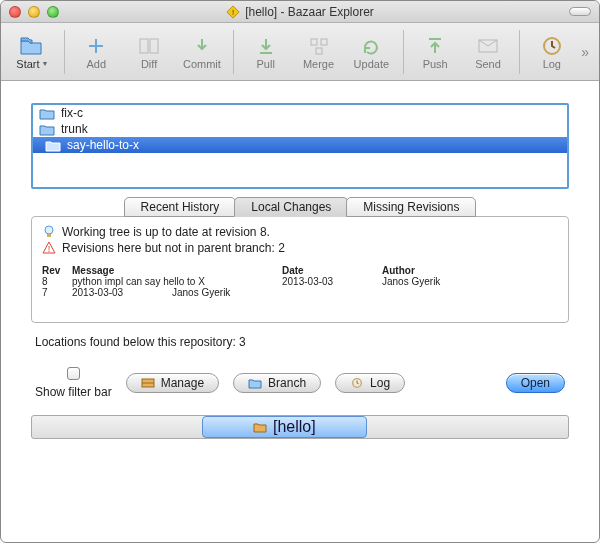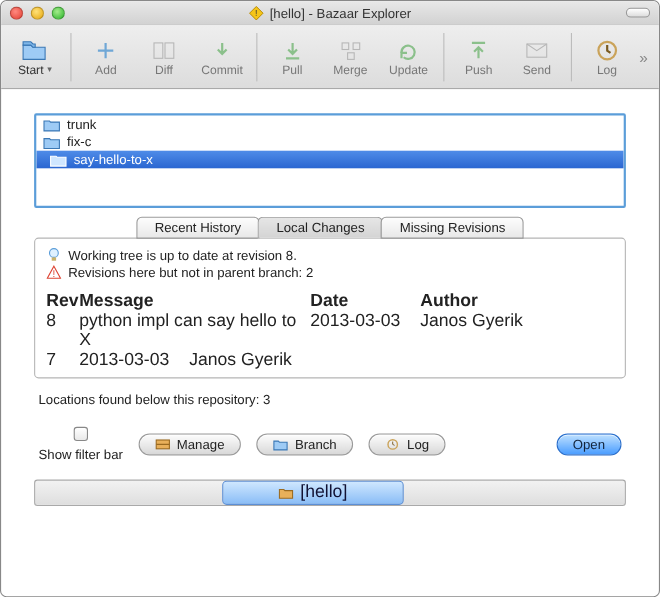--- a/index.html
+++ b/index.html
@@ -98,27 +98,27 @@
     margin: 0 -1px;
   }
   .tab.active {
     background: linear-gradient(#e6e6e6,#d4d4d4);
     border-bottom:1px solid #d4d4d4;
   }
   
   .panel {
     border: 1px solid #b5b5b5;
     border-radius: 4px;
-    padding: 8px 10px 6px 10px;
+    padding: 8px 10px 24px 10px;
     background: #fff;
     position:relative; z-index:1;
   }
   .status-line { display:flex; align-items:center; gap:6px; font-size:12px; margin-bottom:2px; color:#222; }
   .ico-sm { width:14px; height:14px; flex-shrink:0; }
-  .rev-table { margin-top: 10px; width:100%; font-size:16px; color:#222; }
+  .rev-table { margin-top: 10px; width:100%; font-size:10px; color:#222; }
   .rev-head { display:flex; font-weight:bold; }
   .rev-row { display:flex; }
   .col-rev { width: 30px; }
   .col-msg { width: 210px; }
   .col-date { width: 100px; }
   .col-auth { flex:1; }
   .locs { font-size:12px; color:#222; margin: 12px 4px 0 4px; }
   
   .btnrow {
     display:flex; align-items:center; gap:14px;
@@ -279,27 +279,27 @@
   <div class="chev">»</div>
 </div>
 
 <div class="body-area">
 
   <div class="branch-list">
     <div class="branch-row">
       <svg class="folder-ico" viewBox="0 0 16 13">
           <path d="M1 3h5l1 1h8v8H1z" fill="#9ecbf5" stroke="#3b78b5"></path>
         </svg>
-      <span>trunk</span>
+      <span>fix-c</span>
     </div>
     <div class="branch-row">
       <svg class="folder-ico" viewBox="0 0 16 13">
           <path d="M1 3h5l1 1h8v8H1z" fill="#9ecbf5" stroke="#3b78b5"></path>
         </svg>
-      <span>fix-c</span>
+      <span>trunk</span>
     </div>
     <div class="branch-row selected">
       <svg class="folder-ico" viewBox="0 0 16 13">
           <path d="M1 3h5l1 1h8v8H1z" fill="#cfe6ff" stroke="#fff"></path>
         </svg>
       <span>say-hello-to-x</span>
     </div>
   </div>
 
   <div class="tabbar">

